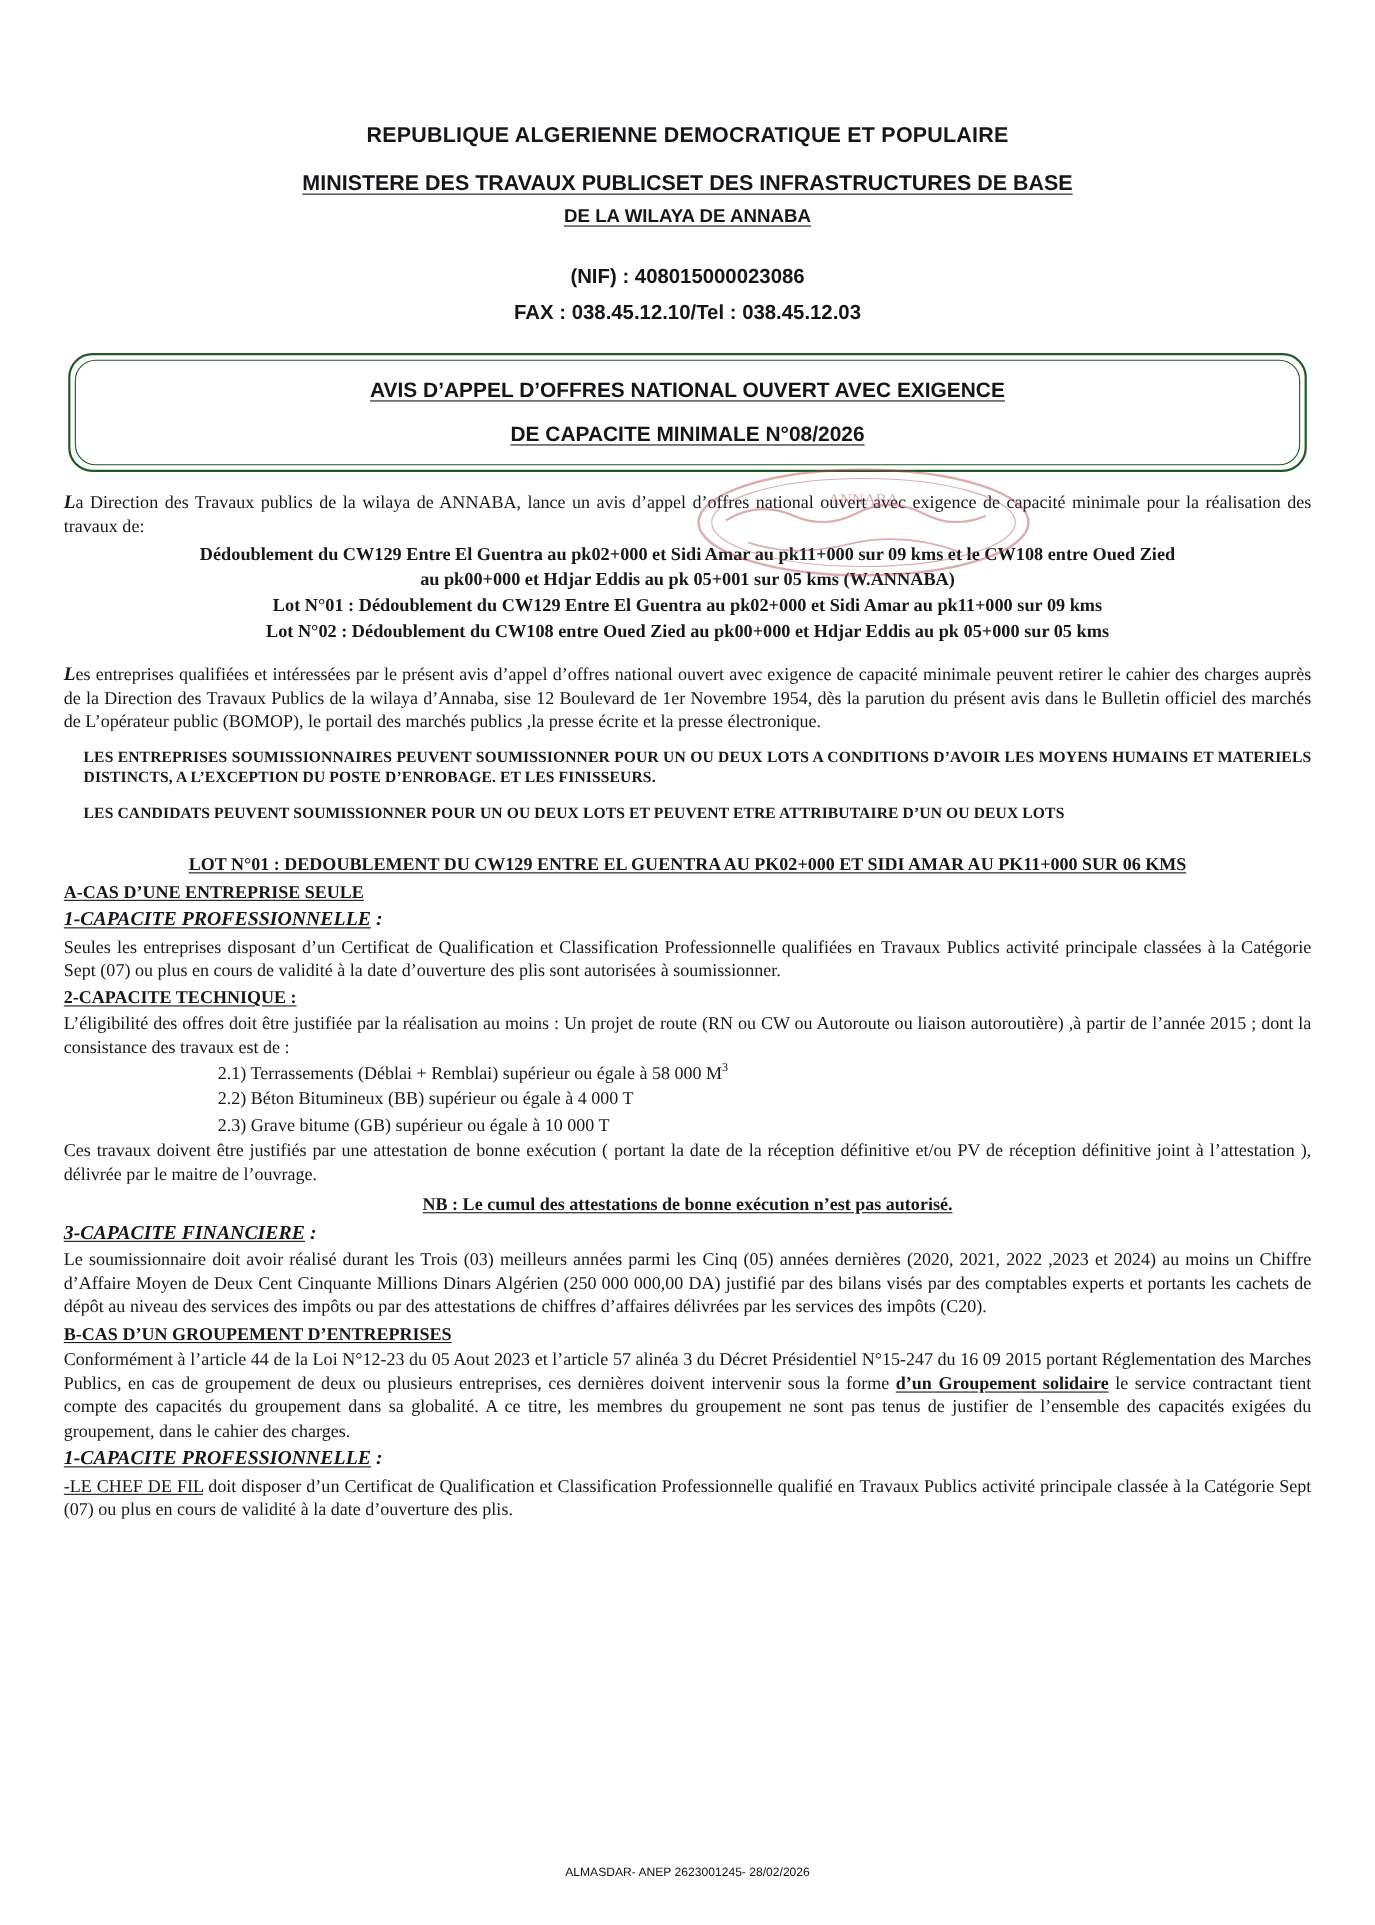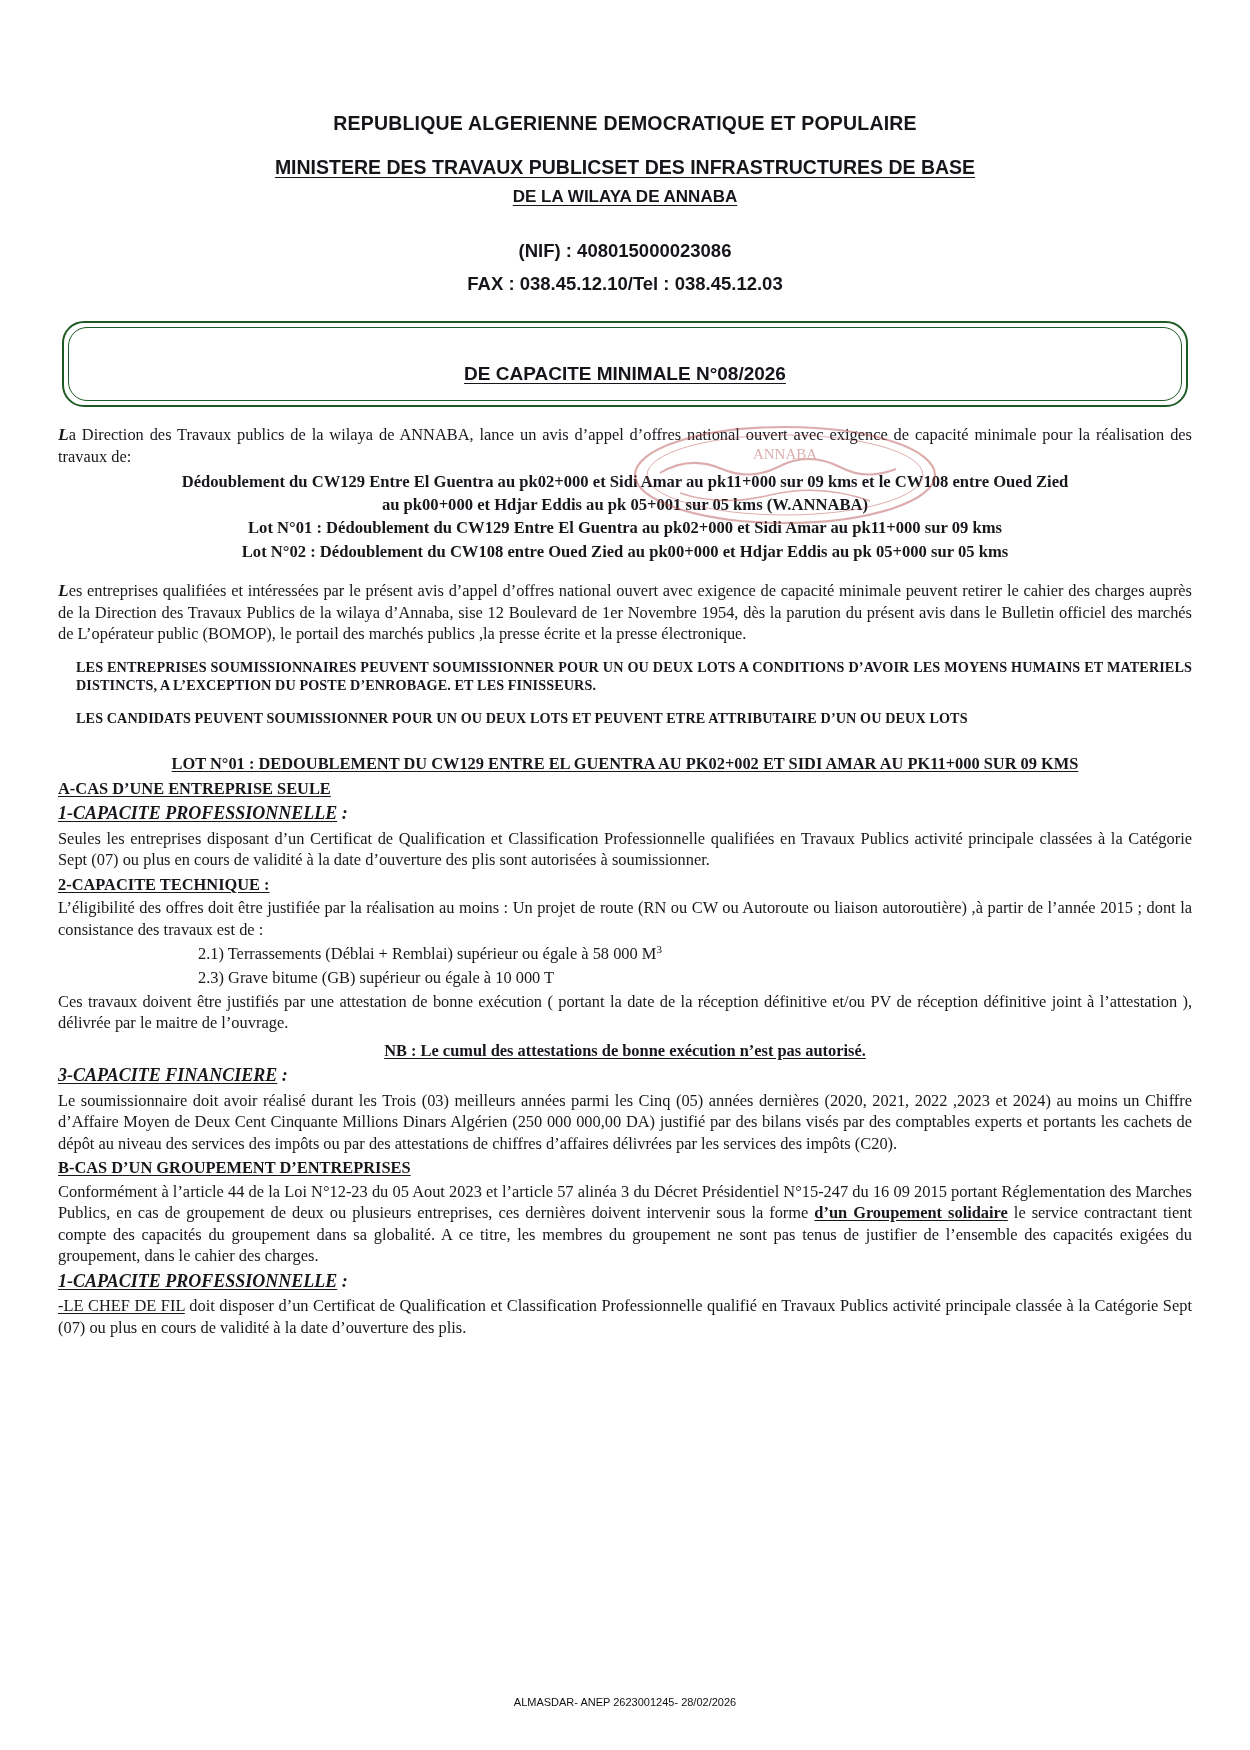--- a/index.html
+++ b/index.html
@@ -201,20 +201,21 @@
   <div class="header">
     <div class="h-line1">REPUBLIQUE ALGERIENNE DEMOCRATIQUE ET POPULAIRE</div>
     <div class="h-line2">MINISTERE DES TRAVAUX PUBLICSET DES INFRASTRUCTURES DE BASE</div>
     <div class="h-line4">DE LA WILAYA DE ANNABA</div>
     <div class="h-nif">(NIF) : 408015000023086</div>
     <div class="h-fax">FAX : 038.45.12.10/Tel : 038.45.12.03</div>
   </div>
 
   <div class="title-box">
     <div class="inner-border"></div>
+    <div class="title-line">AVIS D’APPEL D’OFFRES NATIONAL OUVERT AVEC EXIGENCE</div>
     <div class="title-line title-line2">DE CAPACITE MINIMALE  N°08/2026</div>
   </div>
 
   <div class="stamp">
     <svg width="330" height="120" viewBox="0 0 330 120" xmlns="http://www.w3.org/2000/svg">
       <ellipse cx="165" cy="60" rx="150" ry="48" fill="none" stroke="#b4494a" stroke-width="2.2"></ellipse>
       <ellipse cx="165" cy="60" rx="138" ry="40" fill="none" stroke="#b4494a" stroke-width="1"></ellipse>
       <path d="M40 58 q30 -18 62 -4 q28 12 56 -2 q30 -16 62 0 q26 14 56 2" fill="none" stroke="#b4494a" stroke-width="2"></path>
       <path d="M60 78 q40 14 90 2 q50 -12 100 6" fill="none" stroke="#b4494a" stroke-width="1.6"></path>
       <text x="165" y="44" font-family="Liberation Serif, serif" font-size="15" fill="#b4494a" text-anchor="middle">ANNABA</text>
@@ -235,31 +236,32 @@
     </div>
 
     <div class="para">
       <span class="dropcap bold">L</span><span>es entreprises qualifiées et intéressées par le présent avis d’appel d’offres national ouvert avec exigence de capacité minimale peuvent retirer  le cahier des charges auprès de la  Direction des Travaux Publics de la wilaya d’Annaba, sise 12 Boulevard de 1er Novembre 1954, dès la parution du présent avis dans le Bulletin officiel des marchés de L’opérateur public (BOMOP), le portail des marchés publics ,la presse écrite  et  la presse électronique.</span>
     </div>
 
     <div class="smallcaps-block">LES ENTREPRISES SOUMISSIONNAIRES PEUVENT SOUMISSIONNER POUR UN OU DEUX LOTS A CONDITIONS D’AVOIR LES MOYENS HUMAINS ET MATERIELS DISTINCTS, A L’EXCEPTION DU POSTE D’ENROBAGE. ET LES FINISSEURS.</div>
 
     <div class="smallcaps-block2">LES CANDIDATS PEUVENT SOUMISSIONNER POUR UN OU DEUX LOTS ET PEUVENT ETRE ATTRIBUTAIRE D’UN OU DEUX LOTS</div>
 
-    <div class="lot-title">LOT N°01  : DEDOUBLEMENT DU CW129 ENTRE EL GUENTRA AU PK02+002 ET SIDI AMAR AU PK11+000 SUR 09 KMS</div>
+    <div class="lot-title">LOT N°01  : DEDOUBLEMENT DU CW129 ENTRE EL GUENTRA AU PK02+000 ET SIDI AMAR AU PK11+000 SUR 06 KMS</div>
 
     <div class="sec-head">A-CAS D’UNE ENTREPRISE SEULE</div>
 
     <div class="sec-head-plain"><span class="ul">1-CAPACITE PROFESSIONNELLE</span><span> :</span></div>
     <div class="txt">Seules les entreprises disposant d’un Certificat de Qualification et Classification Professionnelle qualifiées en Travaux Publics activité principale classées à la Catégorie Sept (07) ou plus en cours de validité à la date d’ouverture des plis sont autorisées à soumissionner.</div>
 
     <div class="sec-head">2-CAPACITE TECHNIQUE :</div>
     <div class="txt">L’éligibilité des offres doit être justifiée par la réalisation au moins : Un projet de route (RN ou CW ou Autoroute ou liaison autoroutière) ,à partir de l’année 2015 ; dont la consistance des travaux est de :</div>
 
     <div class="indent-item"><span>2.1) Terrassements (Déblai + Remblai) supérieur ou égale à 58 000 M</span><sup>3</sup></div>
+    <div class="indent-item">2.2) Béton Bitumineux (BB) supérieur ou égale à 4 000 T</div>
     <div class="indent-item">2.3) Grave bitume (GB) supérieur ou égale à 10 000 T</div>
 
     <div class="txt">Ces travaux doivent être justifiés par une attestation de bonne exécution ( portant la date de la réception définitive et/ou PV de réception définitive joint à l’attestation ),  délivrée par le maitre de l’ouvrage.</div>
 
     <div class="nb">NB : Le cumul des attestations de bonne exécution n’est pas autorisé.</div>
 
     <div class="sec-head-plain"><span class="ul">3-CAPACITE FINANCIERE</span><span> :</span></div>
     <div class="txt"> Le soumissionnaire doit avoir réalisé durant les Trois (03) meilleurs années parmi les Cinq (05) années dernières (2020, 2021, 2022 ,2023 et 2024) au moins un Chiffre d’Affaire Moyen de Deux Cent Cinquante Millions Dinars Algérien  (250 000 000,00 DA) justifié par des bilans visés par des comptables experts et portants les cachets de dépôt au niveau des services des impôts ou par des attestations de chiffres d’affaires délivrées par les services des impôts (C20).</div>
 
     <div class="sec-head">B-CAS D’UN GROUPEMENT D’ENTREPRISES</div>

